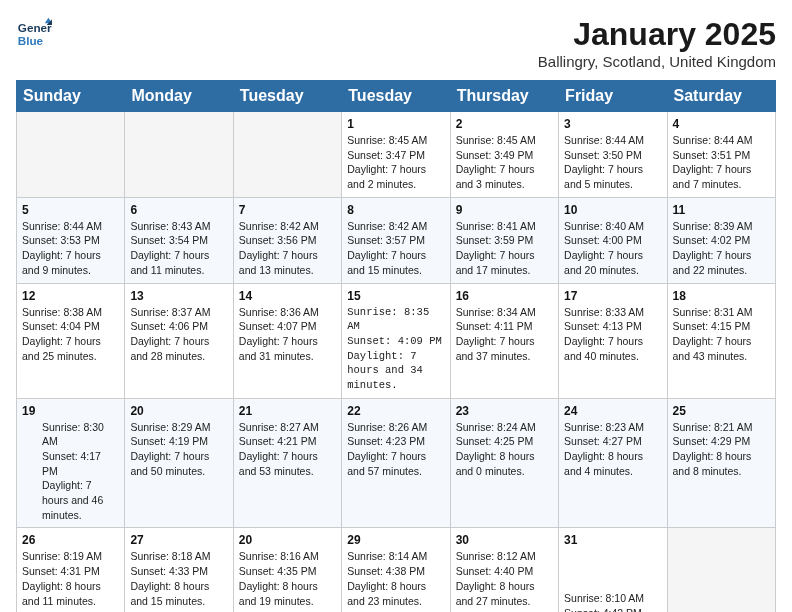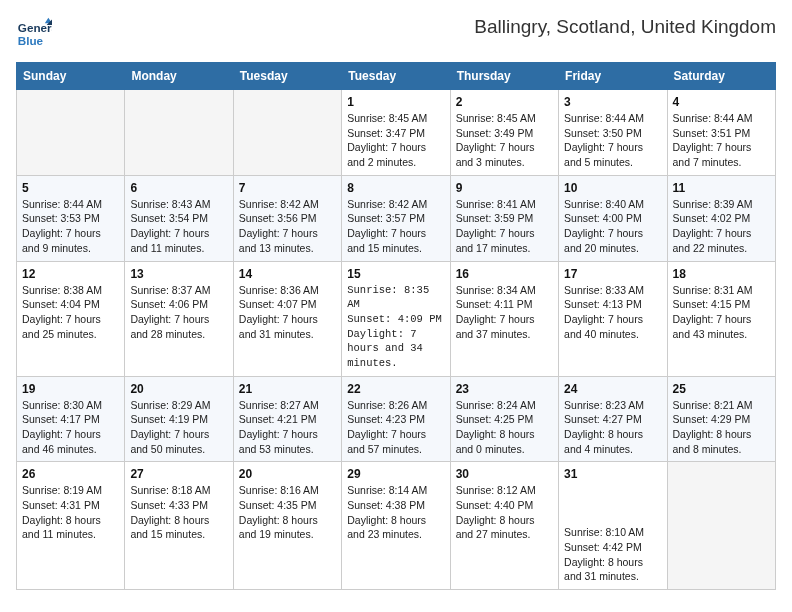--- a/index.html
+++ b/index.html
@@ -27,35 +27,35 @@
     }
     .title-block {
       text-align: right;
     }
     .month-title {
       font-size: 32px;
       font-weight: bold;
       color: #1a1a1a;
     }
     .subtitle {
-      font-size: 19px;
+      font-size: 15px;
       color: #333;
       font-weight: normal;
     }
     table {
       width: 100%;
       border-collapse: collapse;
       font-size: 11px;
     }
     thead th {
       background: #2e6da4;
       color: #fff;
       text-align: left;
       padding: 6px 6px;
-      font-size: 12px;
+      font-size: 16px;
       font-weight: bold;
       border: 1px solid #2e6da4;
     }
     tbody td {
       border: 1px solid #ccc;
       vertical-align: top;
       padding: 5px 5px;
       width: calc(100% / 7);
       min-height: 80px;
       height: 85px;
@@ -90,20 +90,21 @@
 <div class="header">
   <div class="logo">
     <svg class="logo-icon" viewBox="0 0 40 40">
       <text x="2" y="18" font-size="13" font-weight="bold" fill="#1a3a5c">General</text>
       <text x="2" y="32" font-size="13" font-weight="bold" fill="#2e7abf">Blue</text>
       <polygon points="32,8 40,8 36,2" fill="#2e7abf"></polygon>
       <polygon points="34,10 40,10 40,4" fill="#1a3a5c"></polygon>
     </svg>
   </div>
   <div class="title-block">
+    <div class="month-title">January 2025</div>
     <div class="subtitle">Ballingry, Scotland, United Kingdom</div>
   </div>
 </div>
 
 <table>
   <thead>
     <tr>
     <th>Sunday</th>
         <th>Monday</th>
         <th>Tuesday</th>
@@ -227,21 +228,21 @@
         <td>
           <div class="day-num">18</div>
           <div class="day-info" style="white-space: pre-line;">Sunrise: 8:31 AM
 Sunset: 4:15 PM
 Daylight: 7 hours and 43 minutes.</div>
         </td>
       </tr>
       <tr>
         <td>
           <div class="day-num">19</div>
-          <div class="day-info" style="white-space: pre-line;">Sunrise: 8:30 AM
+          <div class="day-info" style="white-space: pre-line; margin-left: 20px;">Sunrise: 8:30 AM
 Sunset: 4:17 PM
 Daylight: 7 hours and 46 minutes.</div>
         </td>
         <td>
           <div class="day-num">20</div>
           <div class="day-info" style="white-space: pre-line;">Sunrise: 8:29 AM
 Sunset: 4:19 PM
 Daylight: 7 hours and 50 minutes.</div>
         </td>
         <td>

